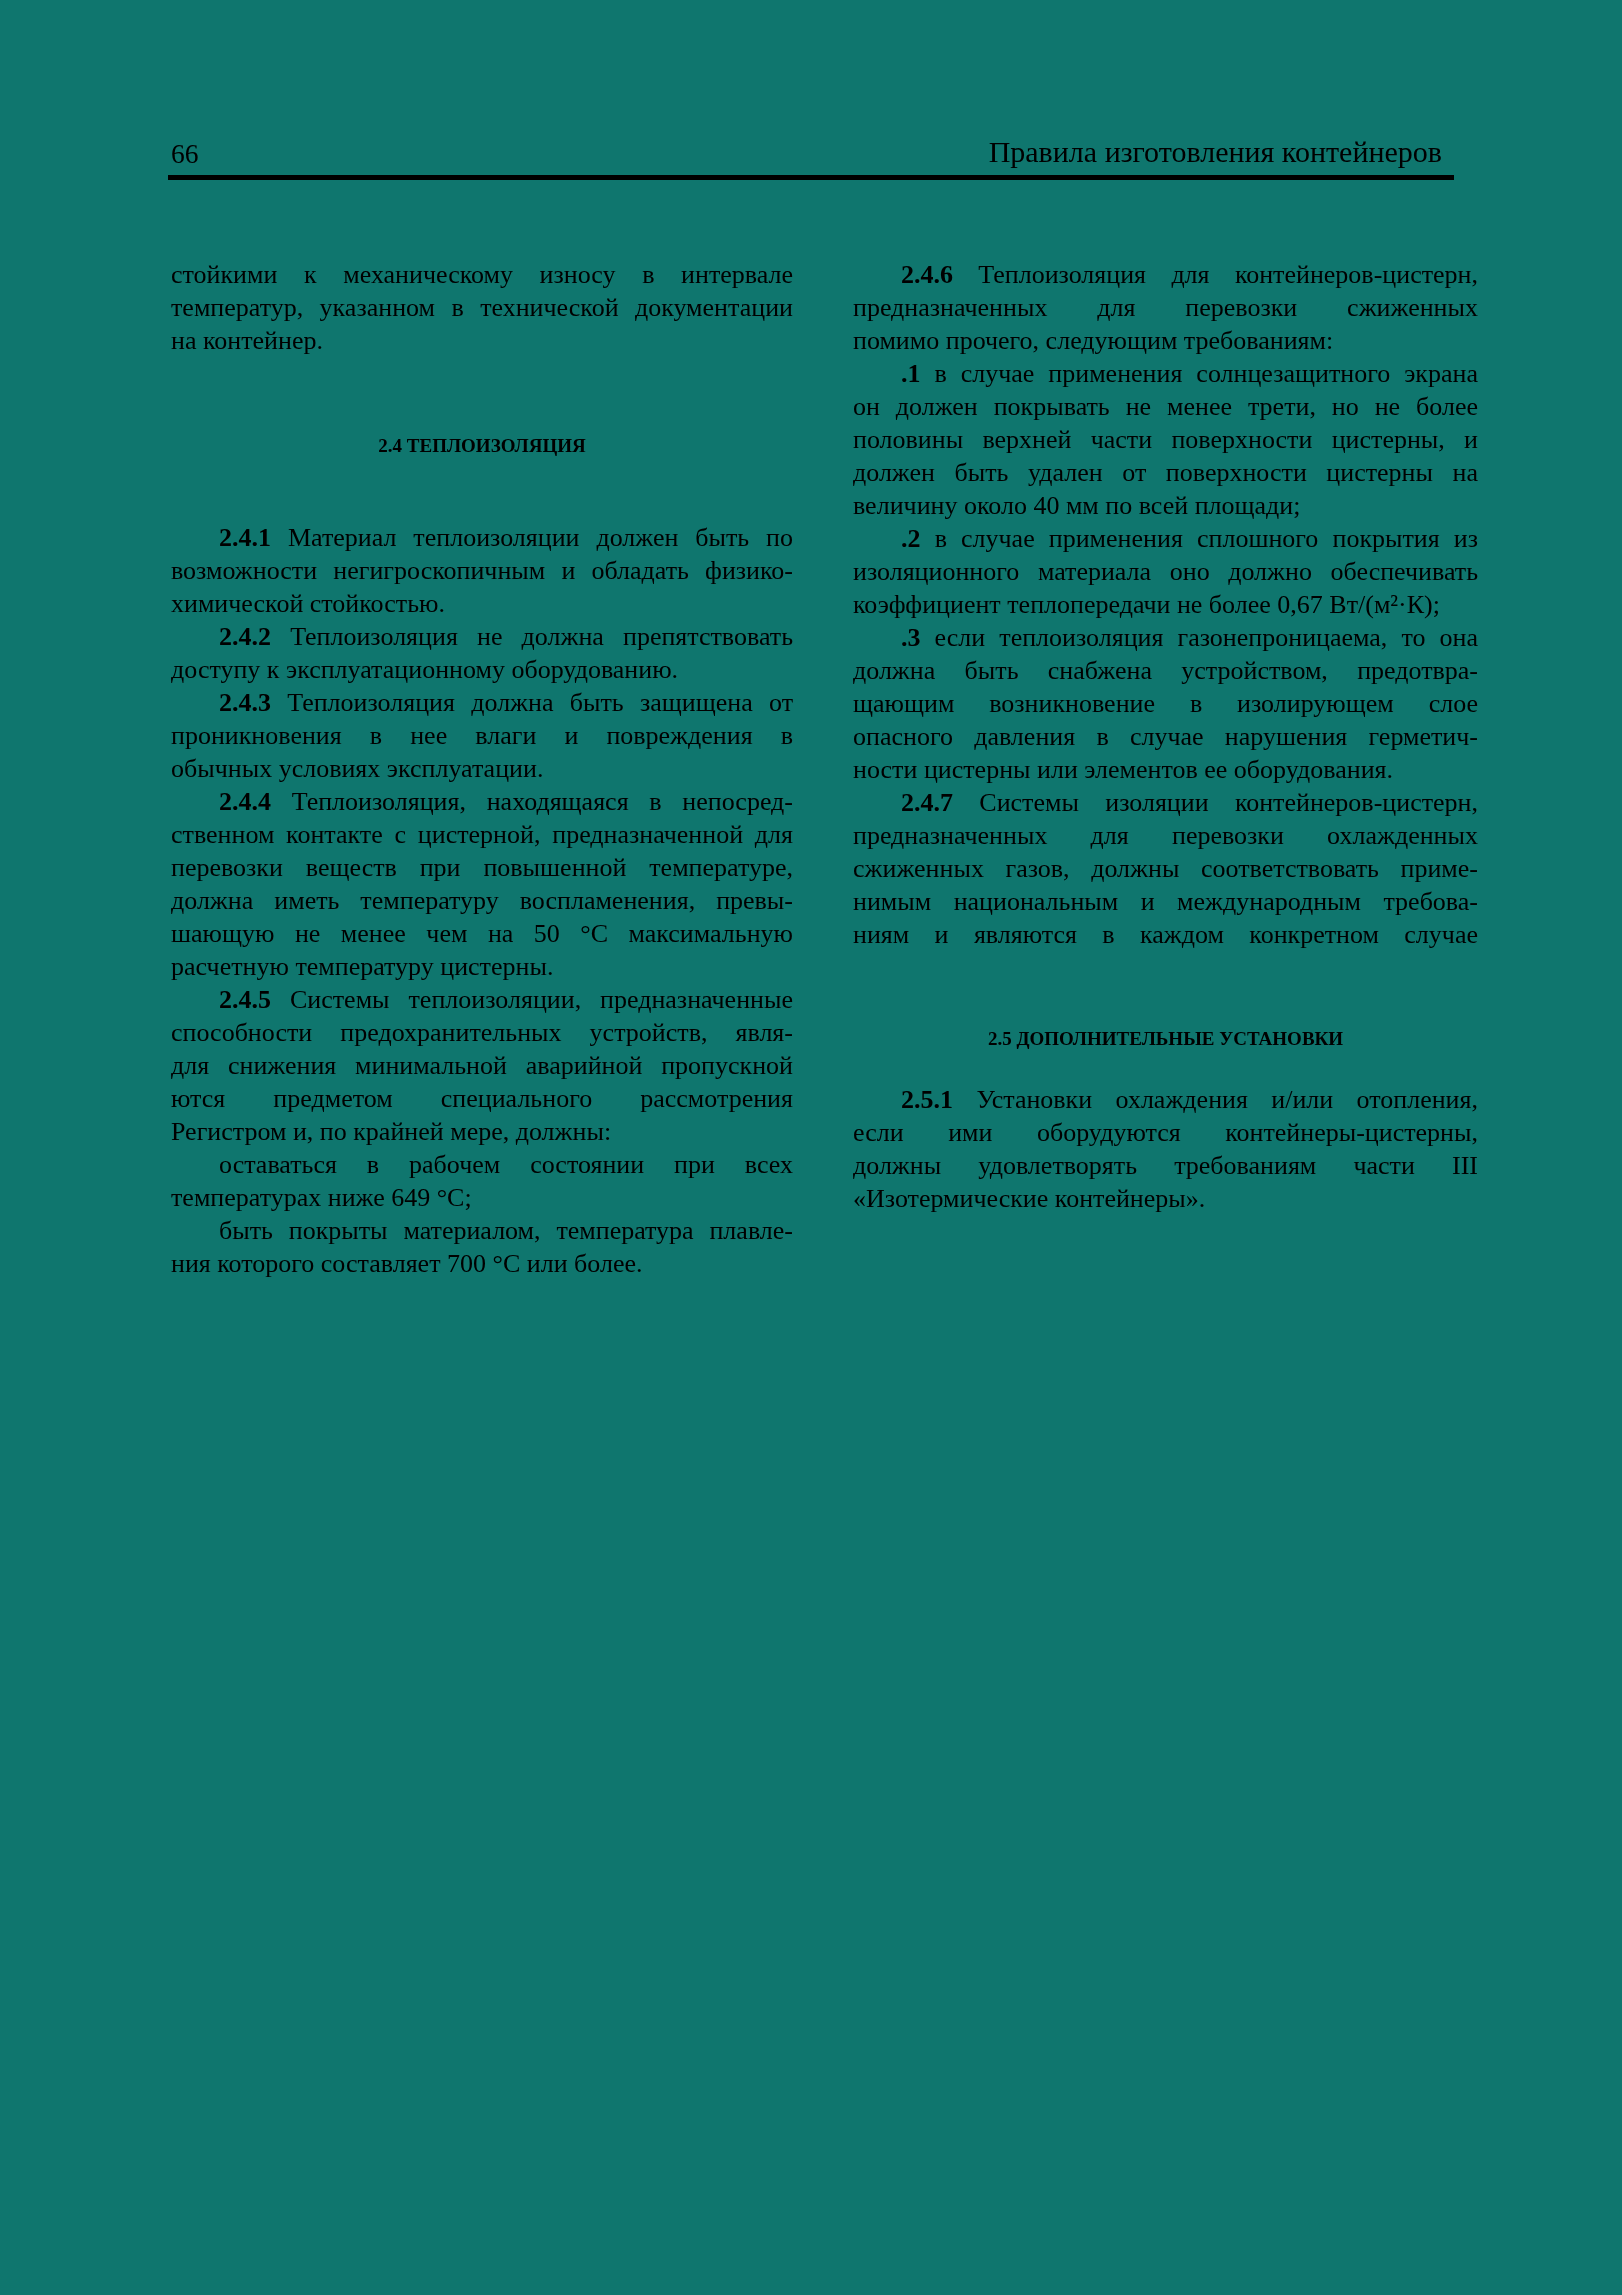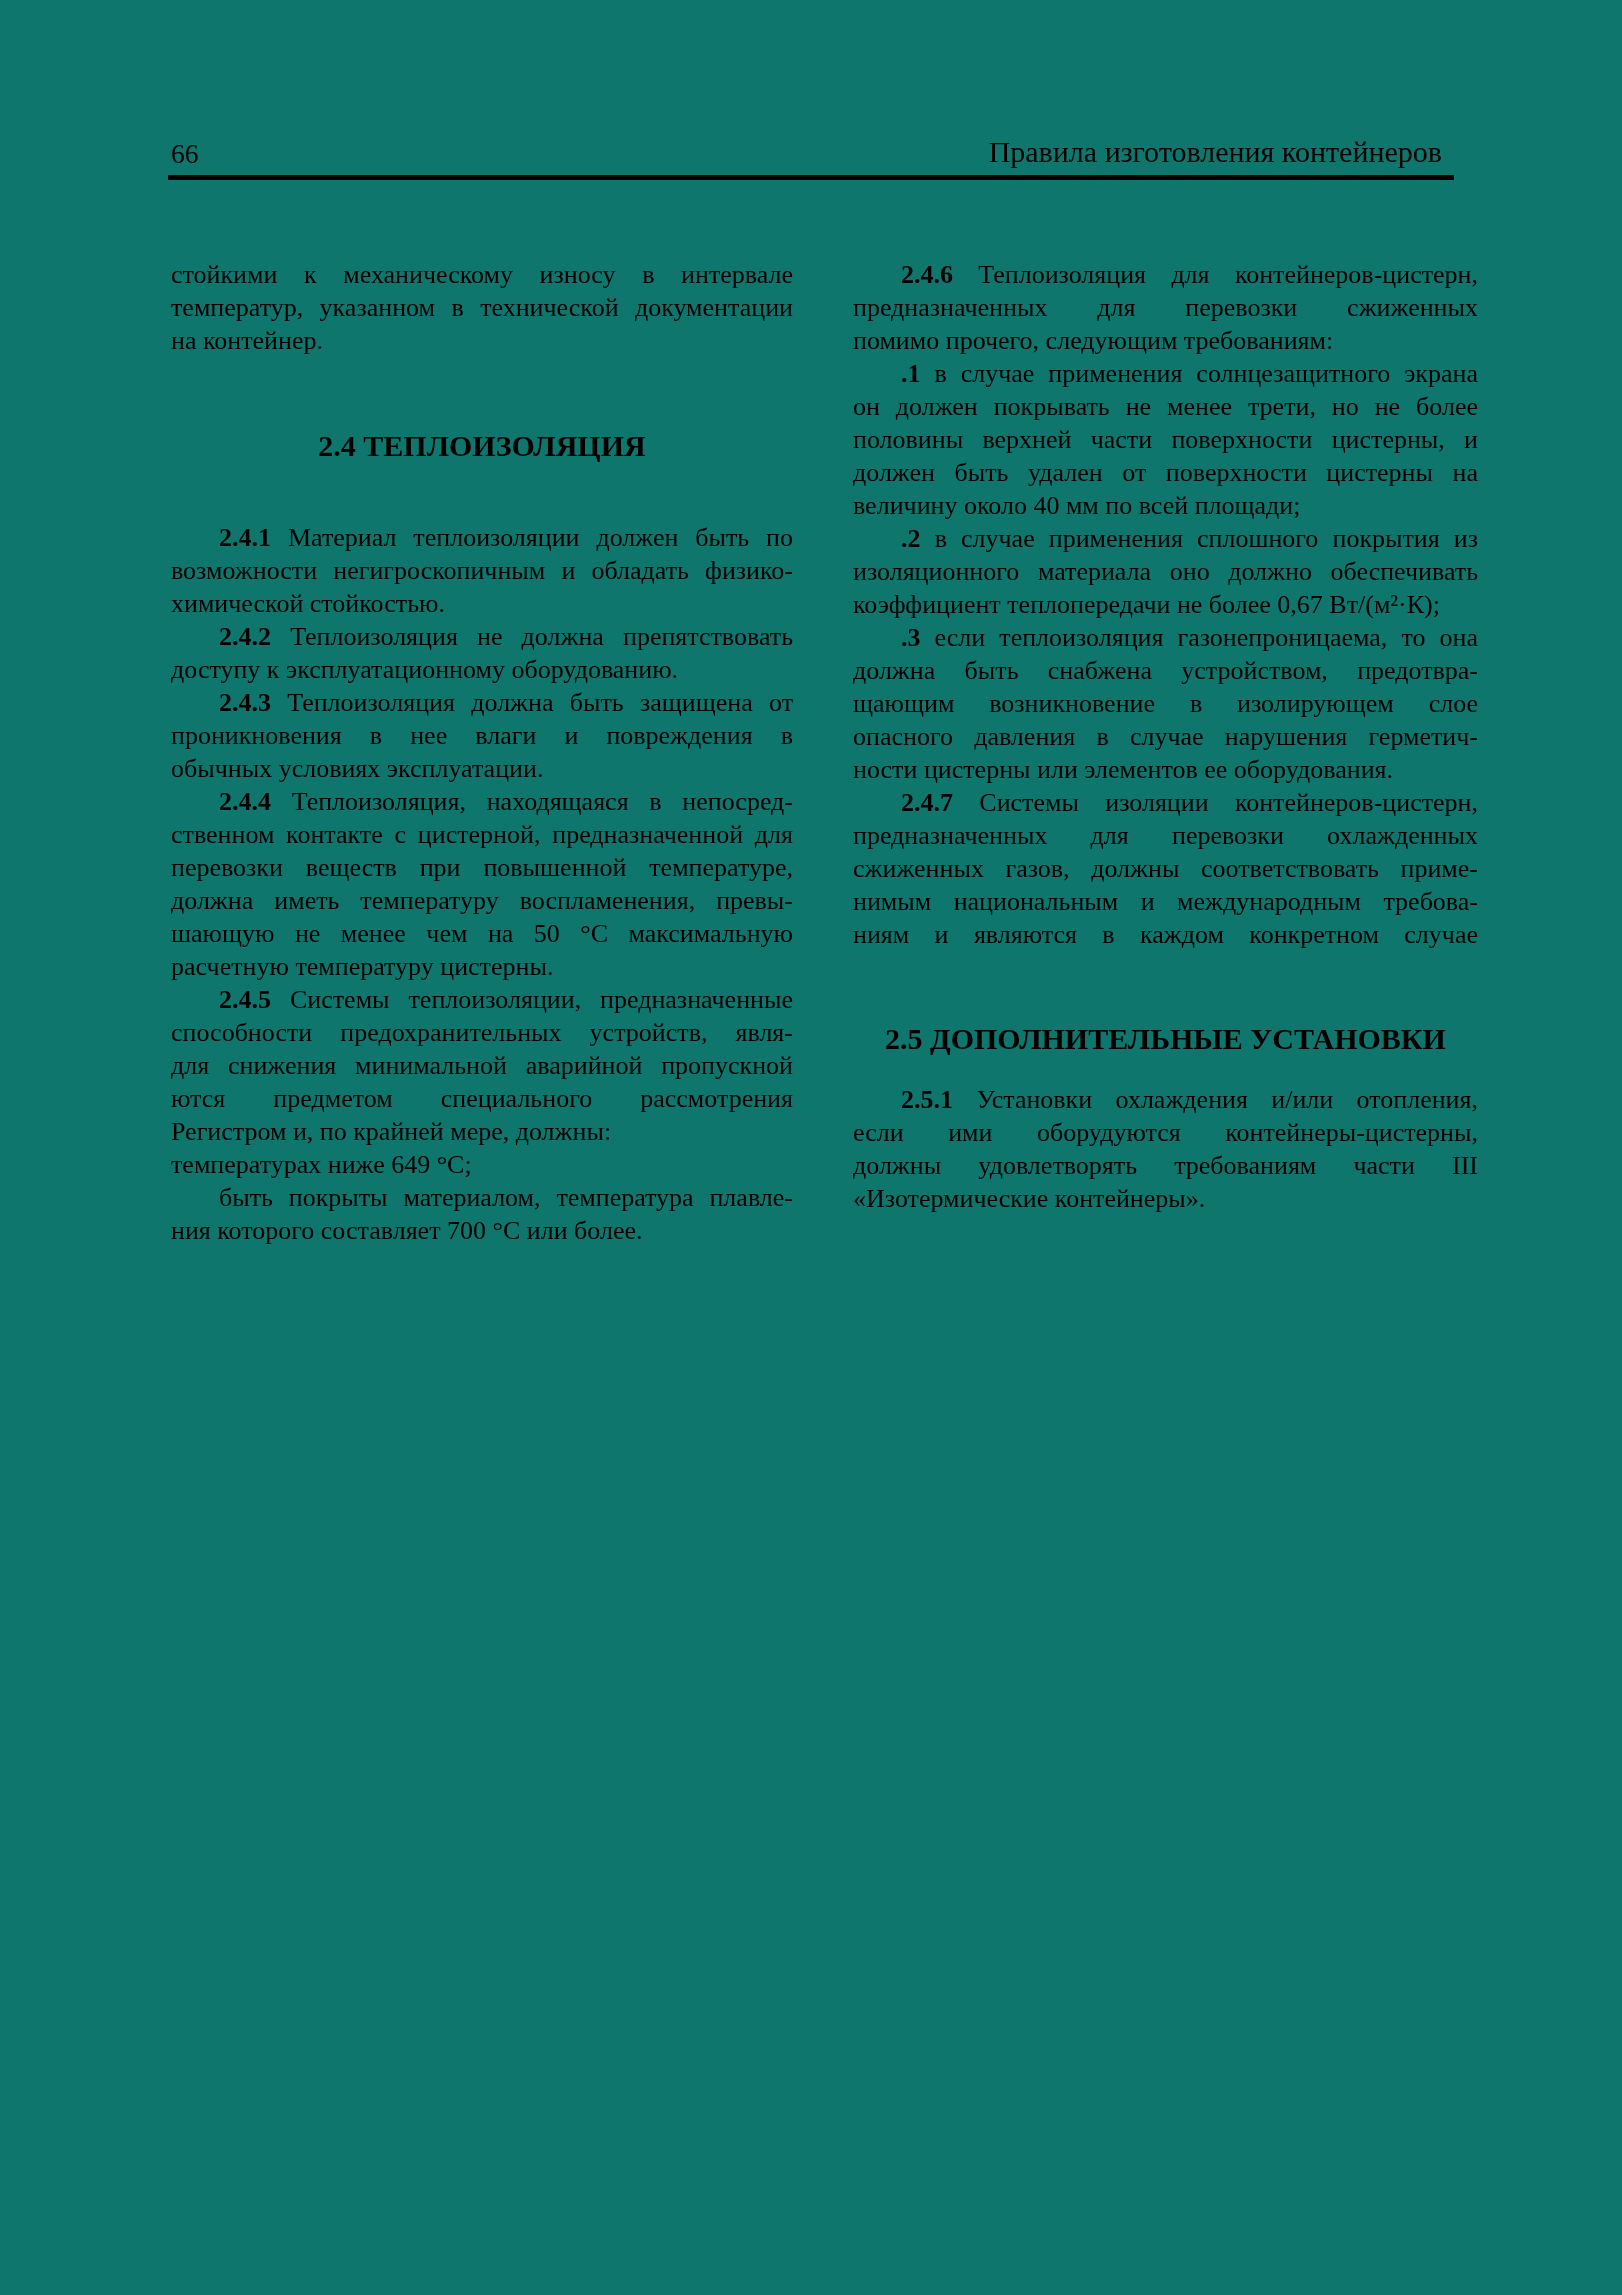--- a/index.html
+++ b/index.html
@@ -38,21 +38,21 @@
   }
   .ln.fin{
     text-align:right;
     text-align-last:left;
     white-space:nowrap;
   }
   .ln.ind{text-indent:48px;}
   .num{font-weight:bold;}
   .heading{
     font-weight:bold;
-    font-size:30px;
+    font-size:19px;
     height:33px;line-height:33px;
     text-align:center;
     text-align-last:center;
     white-space:nowrap;
   }
   .col-left .heading{margin-top:72px;margin-bottom:59px;}
   .col-right .heading{margin-top:71px;margin-bottom:27.5px;}
 </style>
 </head>
 <body>
@@ -78,20 +78,21 @@
       <div class="ln"><span>ственном контакте с цистерной, предназначенной для</span></div>
       <div class="ln"><span>перевозки веществ при повышенной температуре,</span></div>
       <div class="ln"><span>должна иметь температуру воспламенения, превы-</span></div>
       <div class="ln"><span>шающую не менее чем на 50 °С максимальную</span></div>
       <div class="ln fin"><span>расчетную температуру цистерны.</span></div>
       <div class="ln ind"><span class="num">2.4.5</span> <span>Системы теплоизоляции, предназначенные</span></div>
       <div class="ln"><span>способности предохранительных устройств, явля-</span></div>
       <div class="ln"><span>для снижения минимальной аварийной пропускной</span></div>
       <div class="ln"><span>ются предметом специального рассмотрения</span></div>
       <div class="ln fin"><span>Регистром и, по крайней мере, должны:</span></div>
+      <div class="ln ind"><span>оставаться в рабочем состоянии при всех</span></div>
       <div class="ln fin"><span>температурах ниже 649 °С;</span></div>
       <div class="ln ind"><span>быть покрыты материалом, температура плавле-</span></div>
       <div class="ln fin"><span>ния которого составляет 700 °С или более.</span></div>
     </div>
   <div class="col col-right" id="col-right">
       <div class="ln ind"><span class="num">2.4.6</span> <span>Теплоизоляция для контейнеров-цистерн,</span></div>
       <div class="ln"><span>предназначенных для перевозки сжиженных</span></div>
       <div class="ln fin"><span>помимо прочего, следующим требованиям:</span></div>
       <div class="ln ind"><span class="num">.1</span> <span>в случае применения солнцезащитного экрана</span></div>
       <div class="ln"><span>он должен покрывать не менее трети, но не более</span></div>

